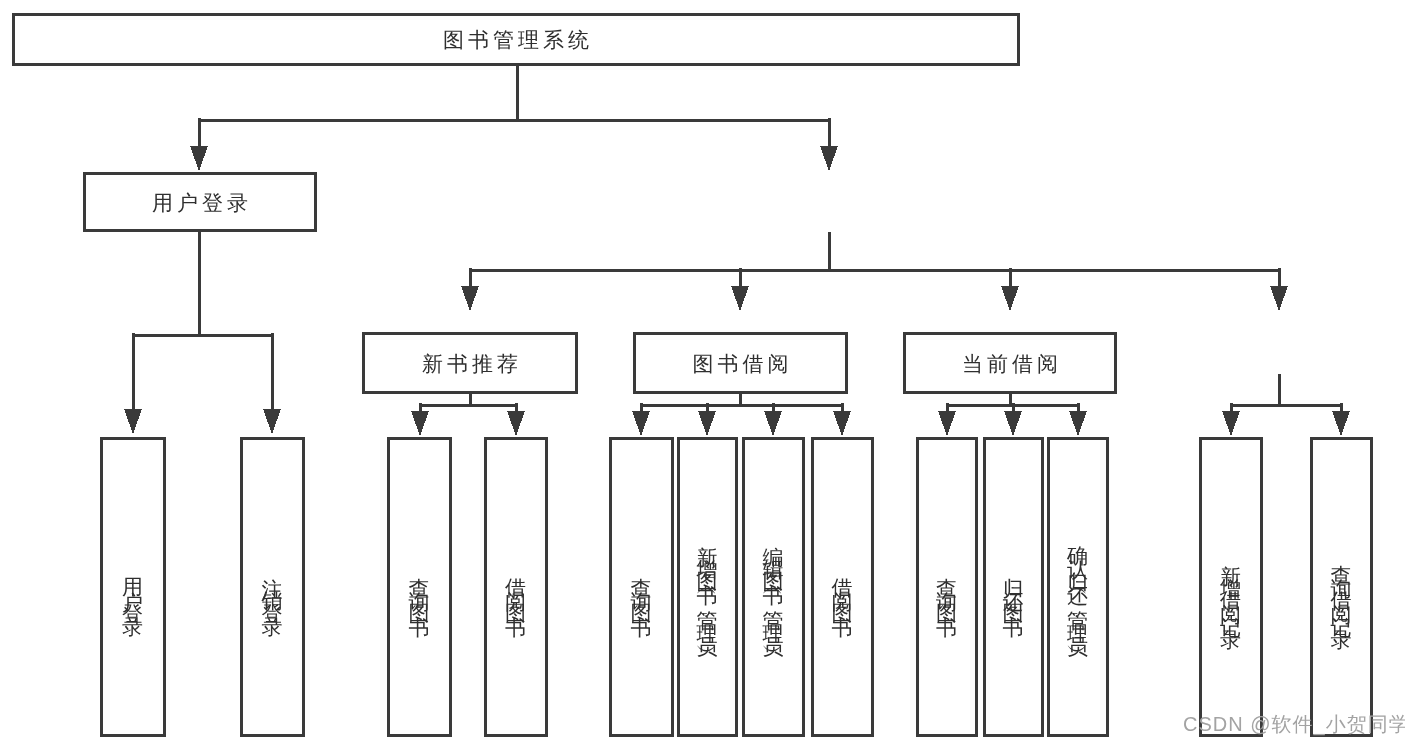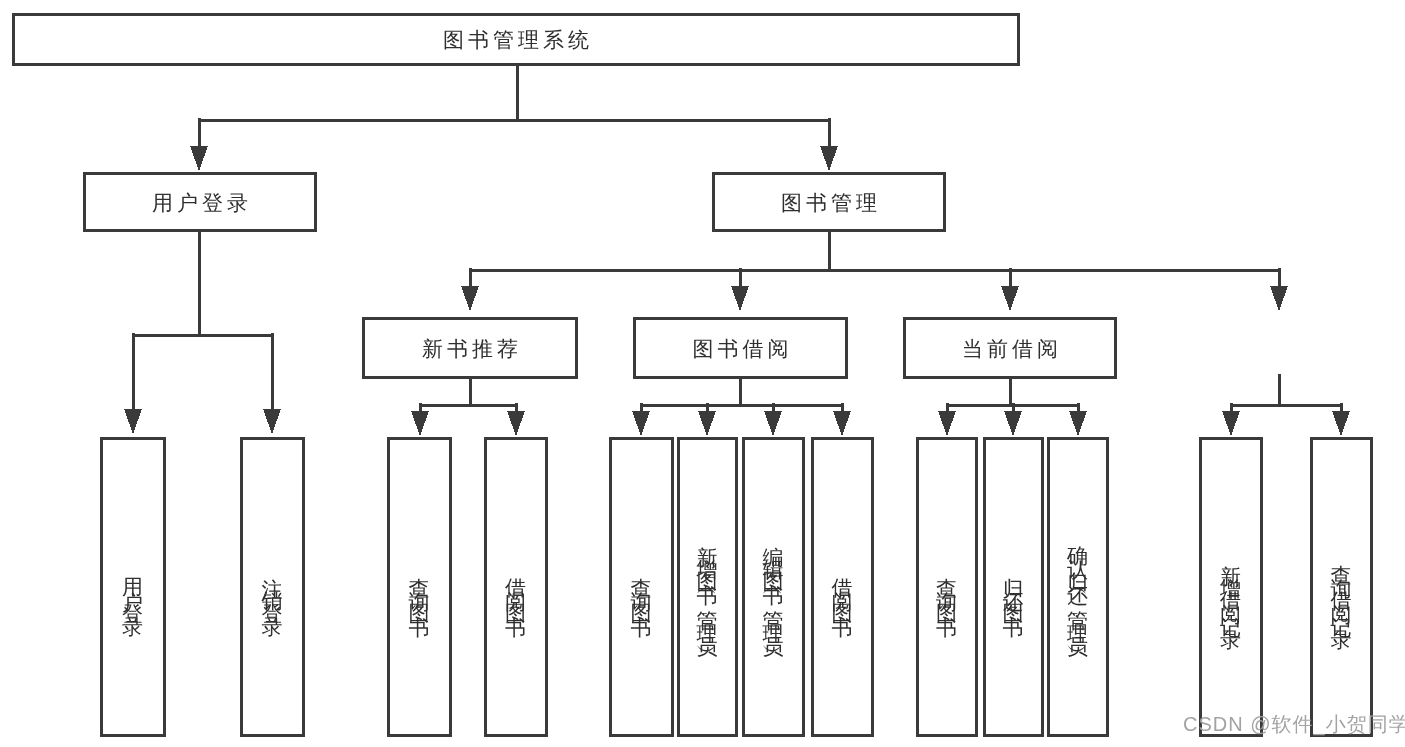--- a/index.html
+++ b/index.html
@@ -25,21 +25,21 @@
   }
   .node .hlabel{
     font-size:21px;
     letter-spacing:4px;
     padding-left:4px;
     white-space:nowrap;
     line-height:1;
   }
   .root-box{left:12px;top:13px;width:1008px;height:53px;}
   .l2-box{top:172px;height:60px;}
-  .l3-box{top:317px;height:62px;}
+  .l3-box{top:332px;height:62px;}
   .leaf{top:437px;height:300px;}
   .leaf .vlabel{
     writing-mode:vertical-rl;
     text-orientation:mixed;
     font-size:21px;
     letter-spacing:13px;
     line-height:1;
     white-space:nowrap;
   }
   .watermark{
@@ -96,23 +96,20 @@
     </g>
   </svg>
 
   <div class="node root-box">
     <span class="hlabel">图书管理系统</span>
   </div>
 
   <div class="node l2-box" style="left:83px;width:234px;">
     <span class="hlabel">用户登录</span>
   </div>
-  <div class="node l2-box" style="left:712px;width:234px;">
-    <span class="hlabel">图书管理</span>
-  </div>
 
   <div class="node l3-box" style="left:362px;width:216px;">
     <span class="hlabel">新书推荐</span>
   </div>
   <div class="node l3-box" style="left:633px;width:215px;">
     <span class="hlabel">图书借阅</span>
   </div>
   <div class="node l3-box" style="left:903px;width:214px;">
     <span class="hlabel">当前借阅</span>
   </div>

